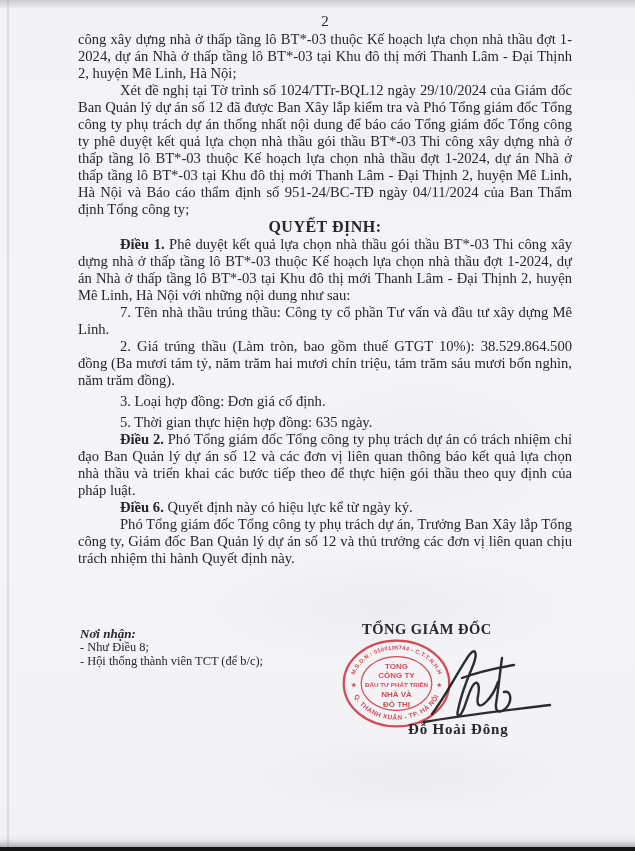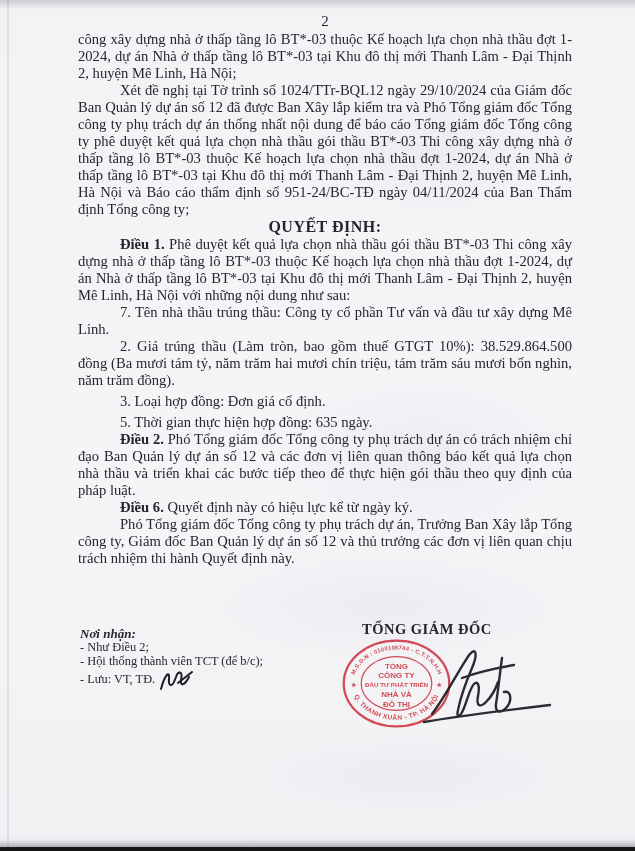--- a/index.html
+++ b/index.html
@@ -80,28 +80,22 @@
     <p class="item sp">3. Loại hợp đồng: Đơn giá cố định.</p>
     <p class="item sp">5. Thời gian thực hiện hợp đồng: 635 ngày.</p>
 
     <p class="art2"><b>Điều 2.</b><span> Phó Tổng giám đốc Tổng công ty phụ trách dự án có trách nhiệm chỉ đạo Ban Quản lý dự án số 12 và các đơn vị liên quan thông báo kết quả lựa chọn nhà thầu và triển khai các bước tiếp theo để thực hiện gói thầu theo quy định của pháp luật.</span></p>
     <p class="art3"><b>Điều 6.</b><span> Quyết định này có hiệu lực kể từ ngày ký.</span></p>
     <p class="closing">Phó Tổng giám đốc Tổng công ty phụ trách dự án, Trưởng Ban Xây lắp Tổng công ty, Giám đốc Ban Quản lý dự án số 12 và thủ trưởng các đơn vị liên quan chịu trách nhiệm thi hành Quyết định này.</p>
   </div>
 
   <div class="recipients">
     <div class="lbl">Nơi nhận:</div>
-    <div class="rline">- Như Điều 2;</div>
+    <div class="rline">- Như Điều 8;</div>
     <div class="rline">- Hội thống thành viên TCT (để b/c);</div>
-    <div class="rline"><span>- Lưu: VT, TĐ.</span><svg class="initials-svg" width="36" height="24" viewBox="0 0 36 24">
-          <g fill="none" stroke="#1d1d25" stroke-width="2" stroke-linecap="round">
-            <path d="M3,21 C7,6 12,2 11,11 C10,18 14,21 18,9 C20,2 25,3 23,12 C22,19 27,17 31,9"></path>
-            <path d="M20,15 L34,4"></path>
-          </g>
-        </svg></div>
   </div>
 
   <div class="sig-title">TỔNG GIÁM ĐỐC</div>
 
   <svg class="stamp" viewBox="0 0 120 100">
     <ellipse cx="60" cy="50" rx="56" ry="45.5" fill="none" stroke="currentColor" stroke-width="2.4"></ellipse>
     <ellipse cx="60" cy="50" rx="37.5" ry="28.5" fill="none" stroke="currentColor" stroke-width="1.3"></ellipse>
     <defs>
       <path id="arcTop" d="M 14,50 A 46,36 0 0 1 106,50" fill="none"></path>
       <path id="arcBottom" d="M 12,50 A 48,38.5 0 0 0 108,50" fill="none"></path>
@@ -119,16 +113,17 @@
 
   <svg class="signature" viewBox="0 0 138 82">
     <g fill="none" stroke="#1b1b23" stroke-width="2.4" stroke-linecap="round" opacity="0.92">
       <path d="M14,70 C28,52 44,20 52,10 C58,3 60,10 54,24 C48,38 42,56 40,66 C38,74 42,74 46,64 C50,54 52,44 56,40 C60,36 62,42 60,52 C58,62 62,64 68,58 C74,52 78,44 80,38"></path>
       <path d="M84,14 C82,28 80,48 78,60 C77,68 82,70 88,64 C94,58 94,46 86,48"></path>
       <path d="M44,34 C60,28 78,24 96,21"></path>
       <path d="M6,78 C40,72 90,66 132,61"></path>
     </g>
   </svg>
 
+  <div class="signer-name">Đỗ Hoài Đông</div>
 
   <div class="edge-bottom-gray"></div>
   <div class="edge-bottom-black"></div>
 </div>
 
 </body></html>

